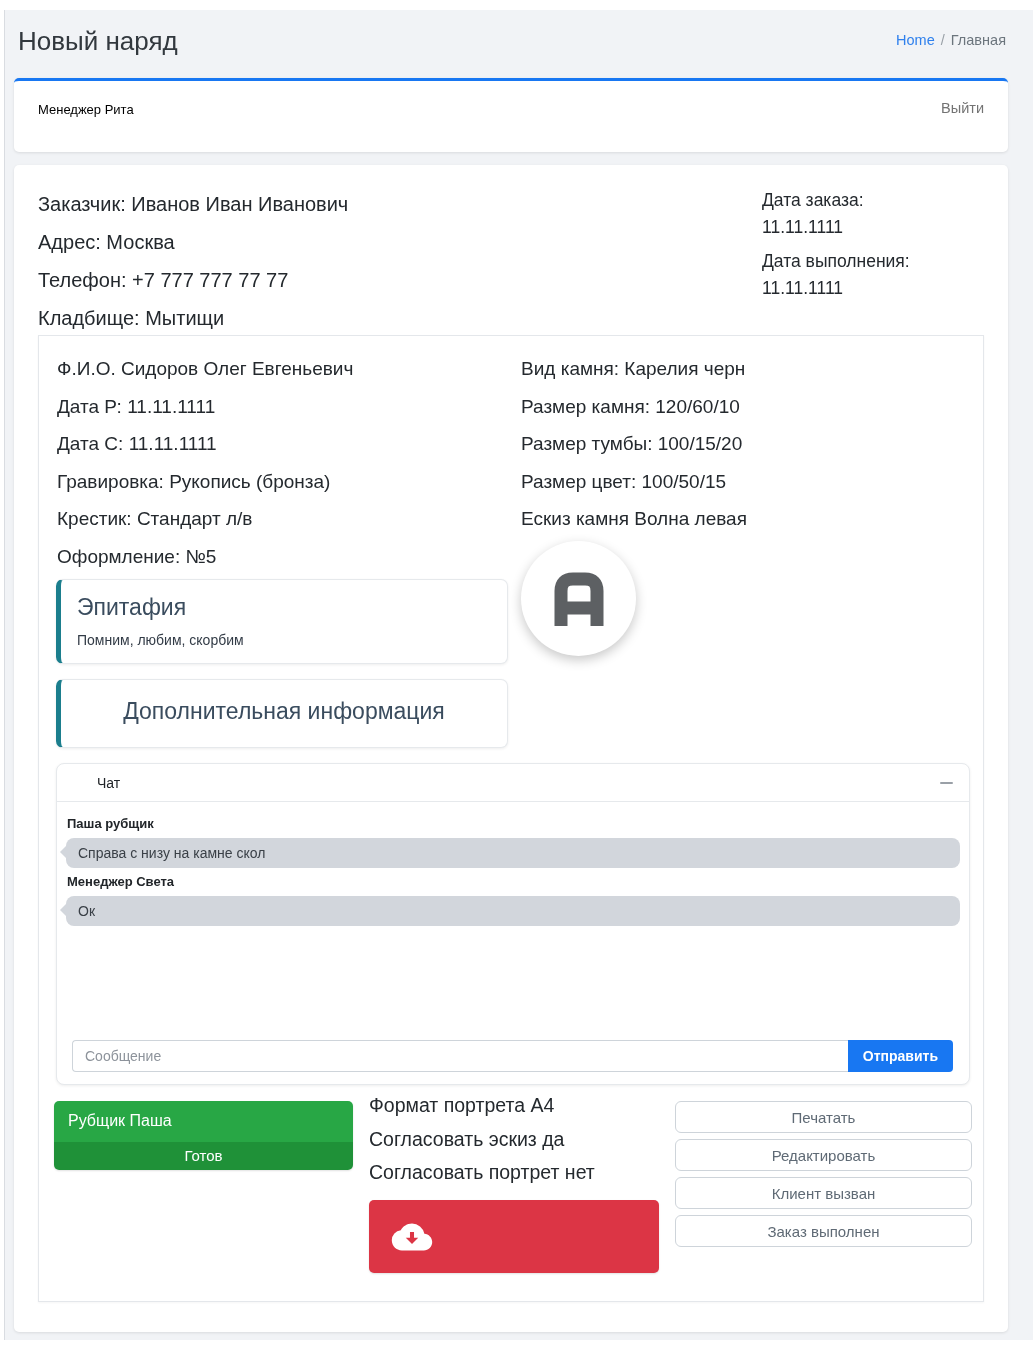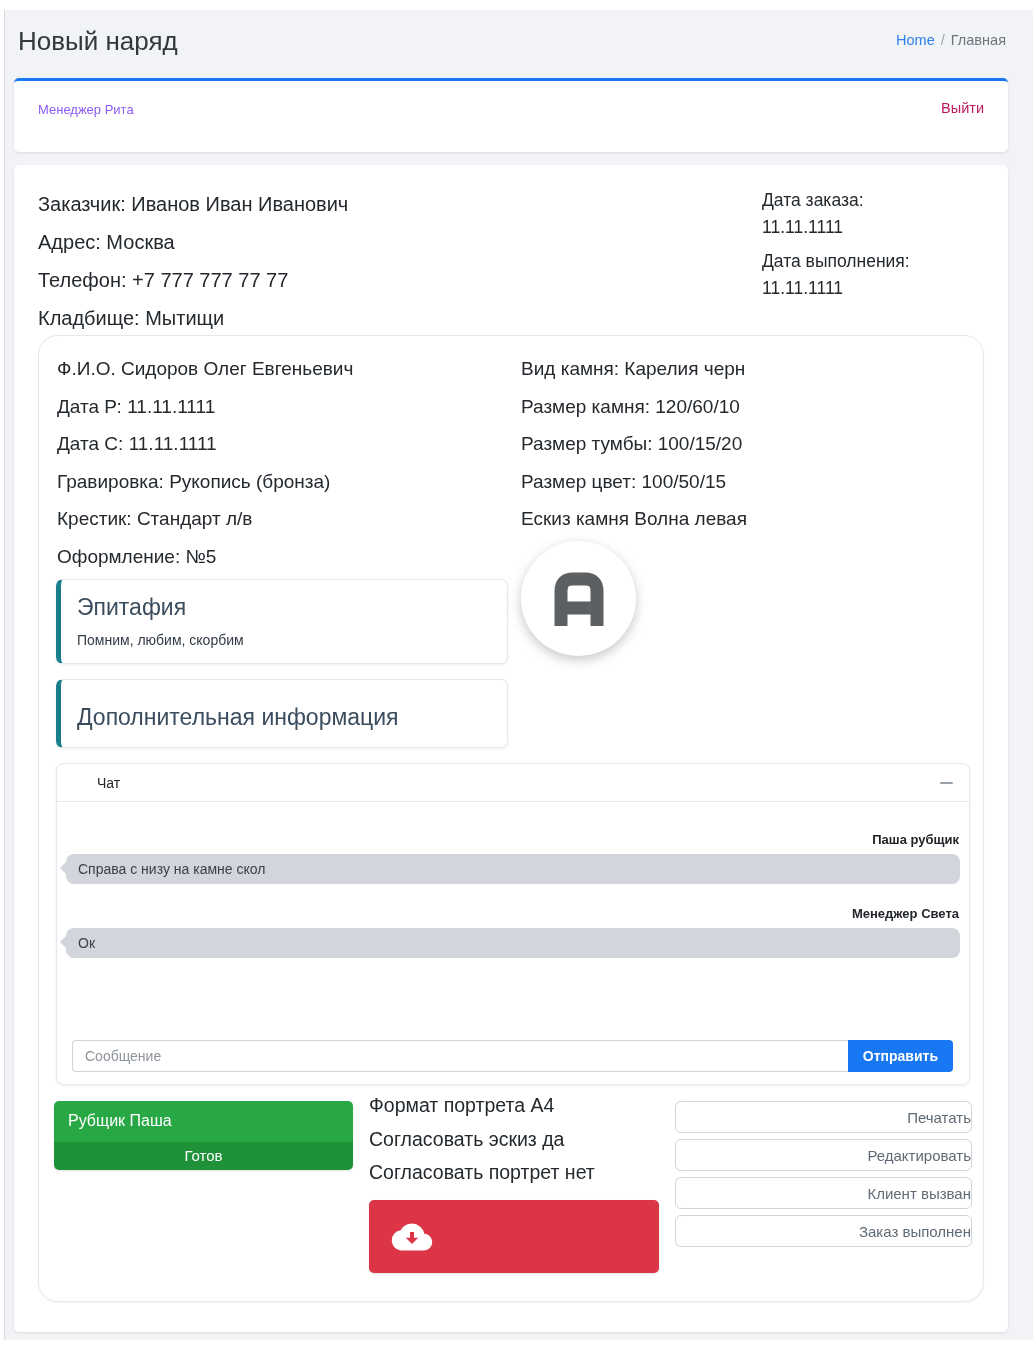--- a/index.html
+++ b/index.html
@@ -11,58 +11,58 @@
 
   
   .page-title { position:absolute; left:18px; top:26px; font-size:26px; font-weight:500; color:#32383e; }
   .breadcrumb { position:absolute; right:30px; top:32px; font-size:14.5px; color:#6c757d; }
   .breadcrumb a { color:#2f80ed; text-decoration:none; }
   .breadcrumb .sep { color:#9aa1a8; margin:0 6px; }
 
   
   .topbar { position:absolute; left:14px; top:78px; width:994px; height:74px; background:#fff;
             border-radius:5px; border-top:3px solid #1877f2; box-shadow:0 1px 3px rgba(0,0,0,.10); }
-  .topbar .user { position:absolute; left:24px; top:21px; font-size:13px; color:#8b5cf6; }
-  .topbar .logout { position:absolute; right:24px; top:19px; font-size:14.5px; color:#be185d; text-decoration:none; cursor:pointer; }
+  .topbar .user { position:absolute; left:24px; top:21px; font-size:13px; color:#000000; }
+  .topbar .logout { position:absolute; right:24px; top:19px; font-size:14.5px; color:#737373; text-decoration:none; cursor:pointer; }
 
   
   .main-card { position:absolute; left:14px; top:165px; width:994px; height:1167px; background:#fff;
                border-radius:5px; box-shadow:0 1px 3px rgba(0,0,0,.10); }
   .cust { position:absolute; left:24px; top:20px; font-size:20px; line-height:38px; color:#24292e; }
   .dates { position:absolute; left:748px; top:22px; font-size:17.5px; line-height:27px; color:#24292e; }
   .dates .grp { margin-bottom:7px; }
 
   
   .details-card { position:absolute; left:24px; top:170px; width:946px; height:967px; background:#fff;
-                  border:1px solid #e4e7eb; border-radius:20px; box-shadow:0 1px 2px rgba(0,0,0,.04); }
+                  border:1px solid #e4e7eb; border-radius:0; box-shadow:0 1px 2px rgba(0,0,0,.04); }
   .dcol { position:absolute; top:14px; font-size:19px; line-height:37.5px; color:#24292e; }
   .dcol.left { left:18px; width:440px; }
   .dcol.right { left:482px; width:440px; }
 
   
   .accent-card { position:absolute; left:17px; width:452px; background:#fff; border:1px solid #e6e9ec;
                  border-left:5px solid #1b7e8d; border-radius:7px; box-shadow:0 1px 3px rgba(0,0,0,.07); }
   .accent-card .t { font-size:23px; color:#3a4c5e; }
   .accent-card .b { font-size:14px; color:#323b46; margin-top:11px; }
   .epitaph { top:243px; height:85px; padding:14px 16px; }
-  .extra { top:343px; height:69px; padding:24px 16px; }
+  .extra { top:343px; height:69px; padding:18px 16px;text-align:center; }
 
   
   .fab { position:absolute; left:482px; top:205px; width:115px; height:115px; border-radius:50%;
          background:#fff; box-shadow:0 4px 12px rgba(0,0,0,.22); display:flex; align-items:center;
          justify-content:center; z-index:5; cursor:pointer; }
 
   
   .chat-card { position:absolute; left:17px; top:427px; width:914px; height:322px; background:#fff;
                border:1px solid #e6e9ec; border-radius:8px; box-shadow:0 1px 3px rgba(0,0,0,.07); }
   .chat-head { position:relative; height:38px; border-bottom:1px solid #e6e9ec; }
   .chat-head .t { position:absolute; left:16px; top:11px; font-size:14px; color:#212529;margin-left:24px; }
   .minus { position:absolute; right:16px; top:18px; width:13px; height:2px; background:#9aa0a7; border-radius:1px; cursor:pointer; }
   .chat-body { position:relative; padding:8px 9px; }
-  .msg-author { font-size:13px; font-weight:bold; color:#212529; margin:22px 1px 7px;text-align:right; }
+  .msg-author { font-size:13px; font-weight:bold; color:#212529; margin:6px 1px 7px; }
   .bubble { position:relative; background:#d2d6dc; border-radius:8px; padding:7px 12px; font-size:14px;
             color:#3a4047; }
   .bubble::before { content:""; position:absolute; left:-6px; top:8px; border:6px solid transparent;
                     border-right-color:#d2d6dc; border-left-width:0; }
   .chat-input-row { position:absolute; left:15px; right:16px; bottom:12px; display:flex; height:32px; }
   .chat-input-row input { flex:1; border:1px solid #ced4da; border-right:none; border-radius:4px 0 0 4px;
             padding:0 12px; font-size:14px; color:#495057; font-family:"Liberation Sans",sans-serif; outline:none; }
   .chat-input-row input::placeholder { color:#8d939b; }
   .send-btn { border:none; background:#1877f2; color:#fff; font-size:14px; font-weight:bold;
               border-radius:0 4px 4px 0; padding:0 15px; cursor:pointer; font-family:"Liberation Sans",sans-serif; }
@@ -81,21 +81,21 @@
                 border:none; border-radius:5px; color:#fff; display:flex; align-items:center;
                 box-shadow:0 1px 2px rgba(0,0,0,.12); cursor:pointer; font-family:"Liberation Sans",sans-serif; }
   .attach-btn .ic { margin:0 12px 0 22px; display:flex; }
   .attach-btn .txt { flex:1; text-align:center; padding-right:26px; }
   .attach-btn .l1 { font-size:14px; margin-bottom:9px; }
   .attach-btn .l2 { font-size:14.5px; font-weight:bold; }
 
   .actions { position:absolute; left:636px; top:765px; width:297px; }
   .action-btn { display:block; width:100%; height:32px; margin-bottom:6px; background:#fff;
                 border:1px solid #ced4da; border-radius:6px; font-size:15px; color:#5f6a75;
-                font-family:"Liberation Sans",sans-serif; cursor:pointer;text-align:right; }
+                font-family:"Liberation Sans",sans-serif; cursor:pointer; }
 </style>
 </head>
 <body>
 
 <div class="canvas">
   <div class="page-bg"></div>
 
   <div class="page-title">Новый наряд</div>
   <div class="breadcrumb">
     <a href="#">Home</a><span class="sep">/</span><span>Главная</span>

